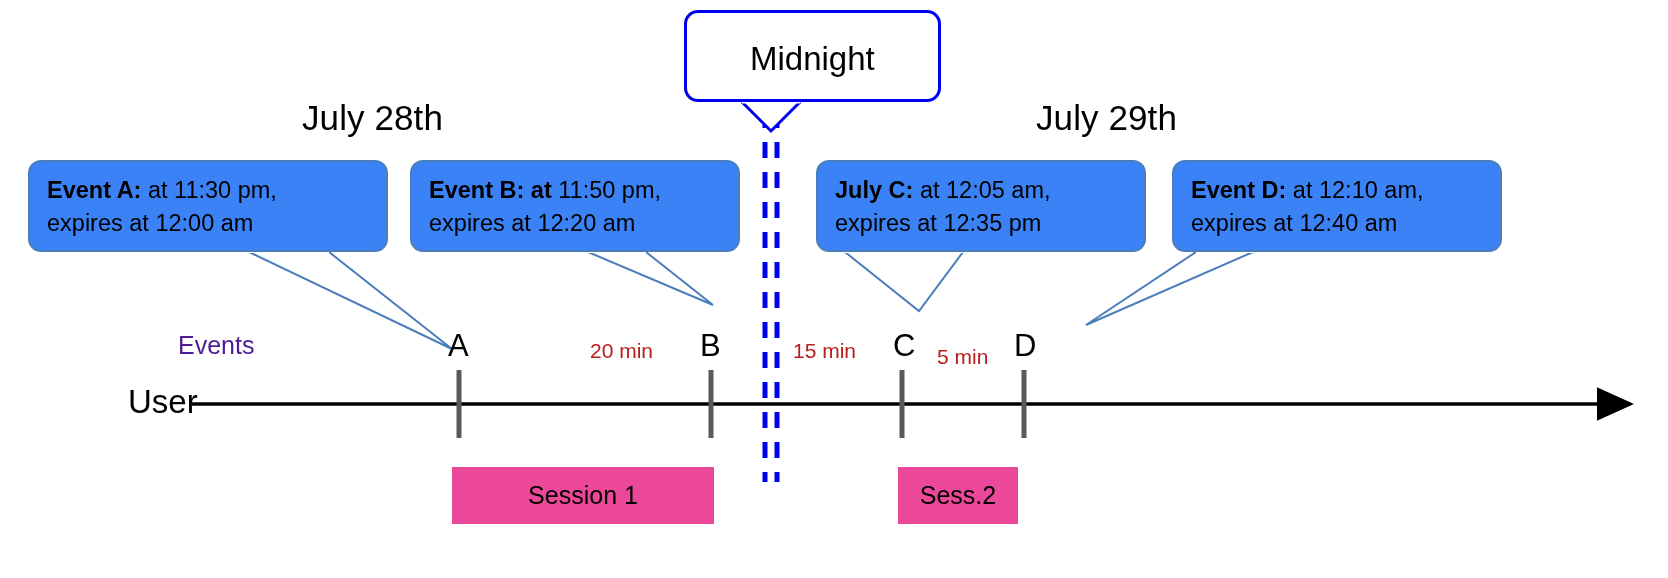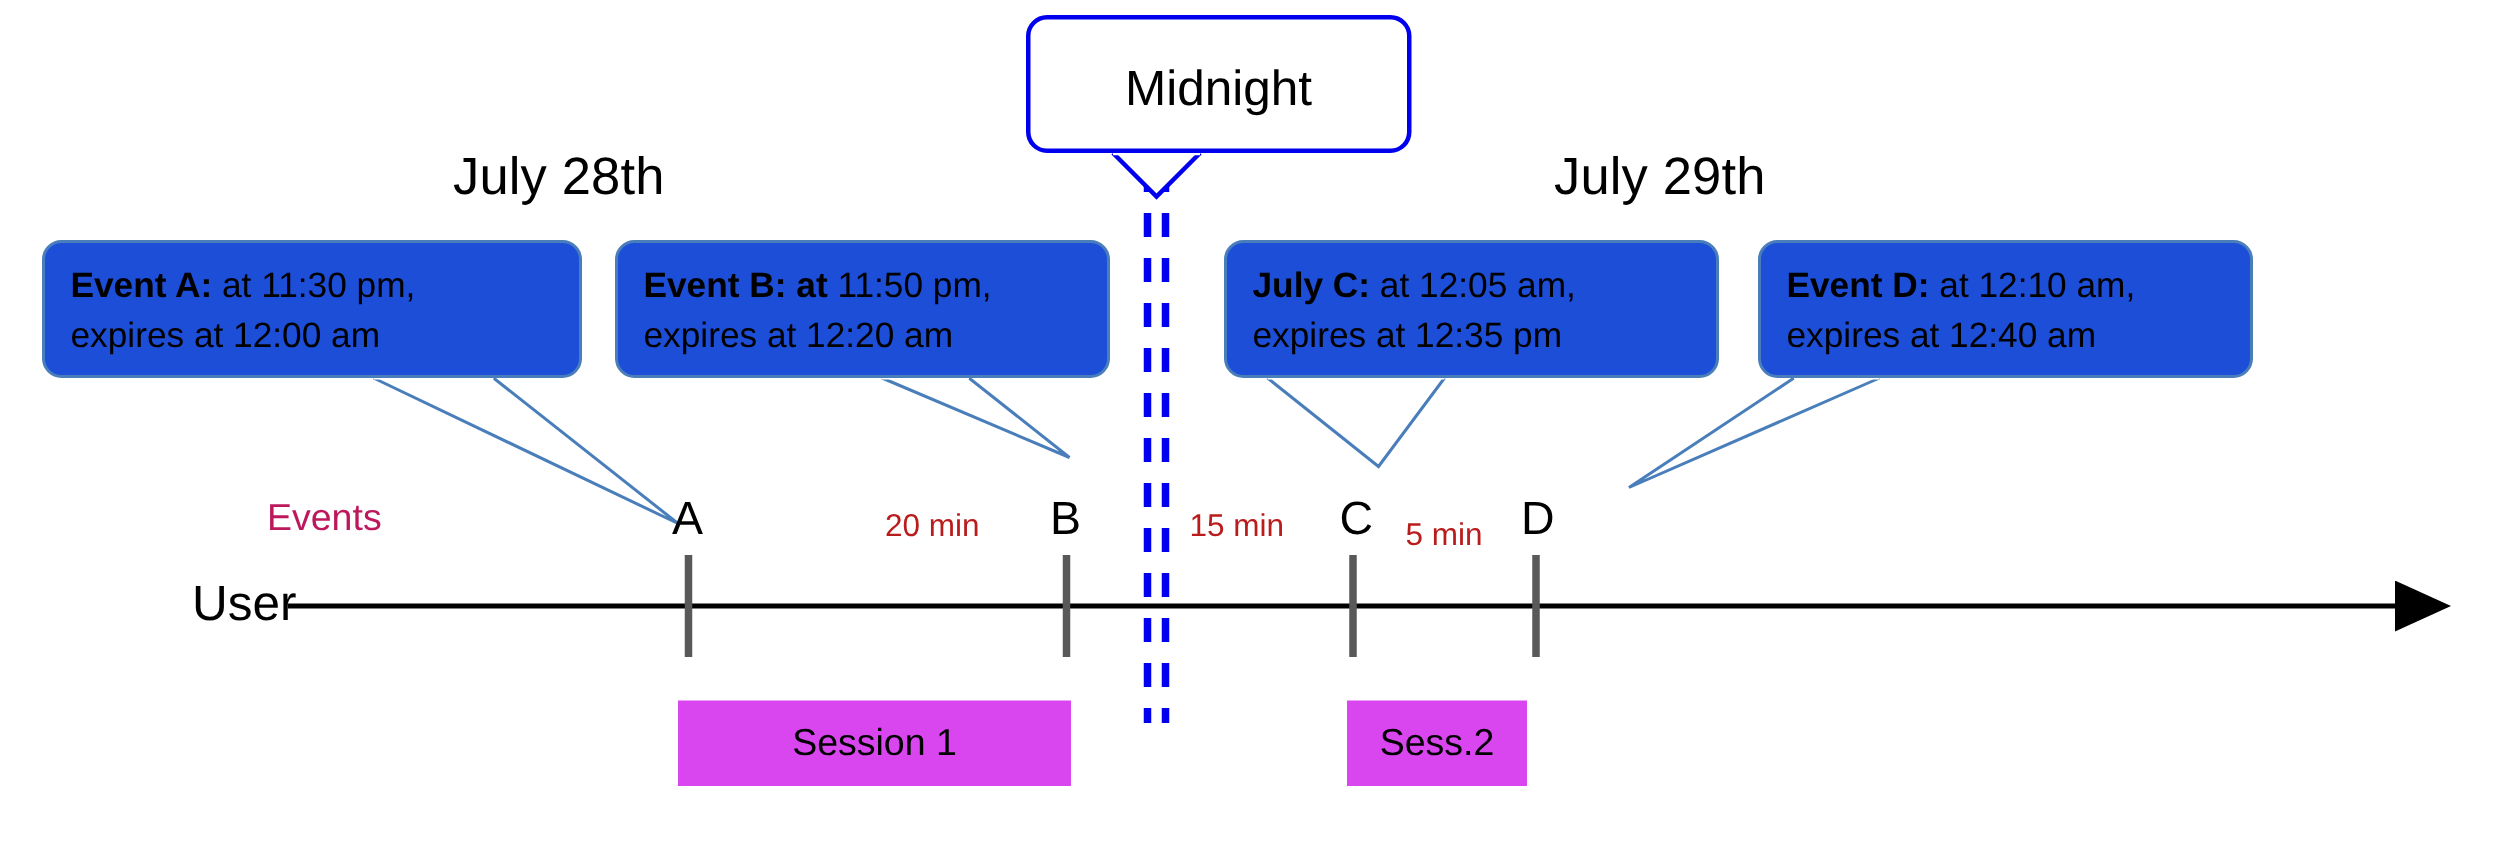--- a/index.html
+++ b/index.html
@@ -36,21 +36,21 @@
   }
   #date-left  { left: 302px; top: 98px; }
   #date-right { left: 1036px; top: 98px; }
 
   
   .callout {
     position: absolute;
     box-sizing: border-box;
     border: 2px solid #4a7ebb;
     border-radius: 13px;
-    background: #1d4ed8;
+    background: #3b82f6;
     font-size: 23.5px;
     line-height: 33px;
     color: #000;
     padding: 12px 0 0 17px;
     z-index: 5;
   }
   .callout .ln { display: block; white-space: nowrap; }
   .callout b { font-weight: bold; }
 
   #callout-a { left: 28px;   top: 160px; width: 360px; height: 92px; }
@@ -81,21 +81,21 @@
     z-index: 7;
     margin-left: 46px;
   }
 
   
   #events-label {
     position: absolute;
     left: 178px;
     top: 331px;
     font-size: 25px;
-    color: #be185d;
+    color: #4c1d95;
     white-space: nowrap;
   }
   #user-label {
     position: absolute;
     left: 104px;
     top: 383px;
     font-size: 33px;
     color: #000;
     white-space: nowrap;
     margin-left: 24px;
@@ -112,21 +112,21 @@
   .interval-label {
     position: absolute;
     font-size: 21px;
     color: #b91c1c;
     white-space: nowrap;
   }
 
   
   .session-box {
     position: absolute;
-    background: #d946ef;
+    background: #ec4899;
     display: flex;
     align-items: center;
     justify-content: center;
     font-size: 25px;
     color: #000;
     white-space: nowrap;
   }
   #session-1 { left: 452px; top: 467px; width: 262px; height: 57px; }
   #session-2 { left: 898px; top: 467px; width: 120px; height: 57px; }
 </style>

